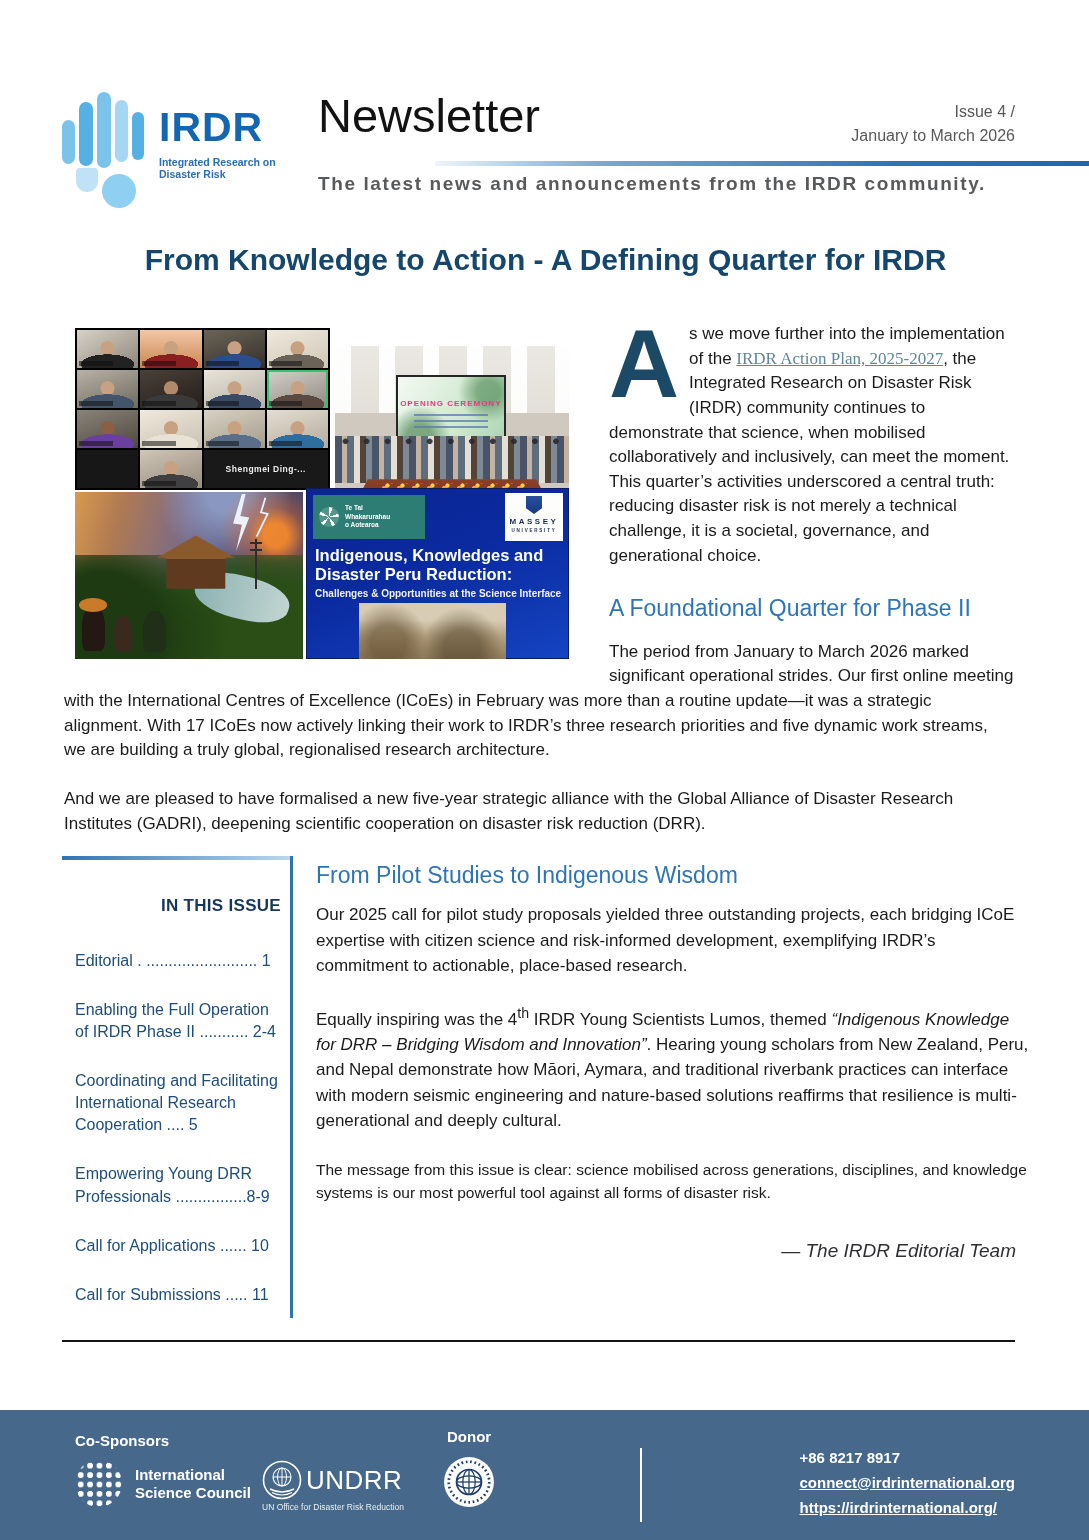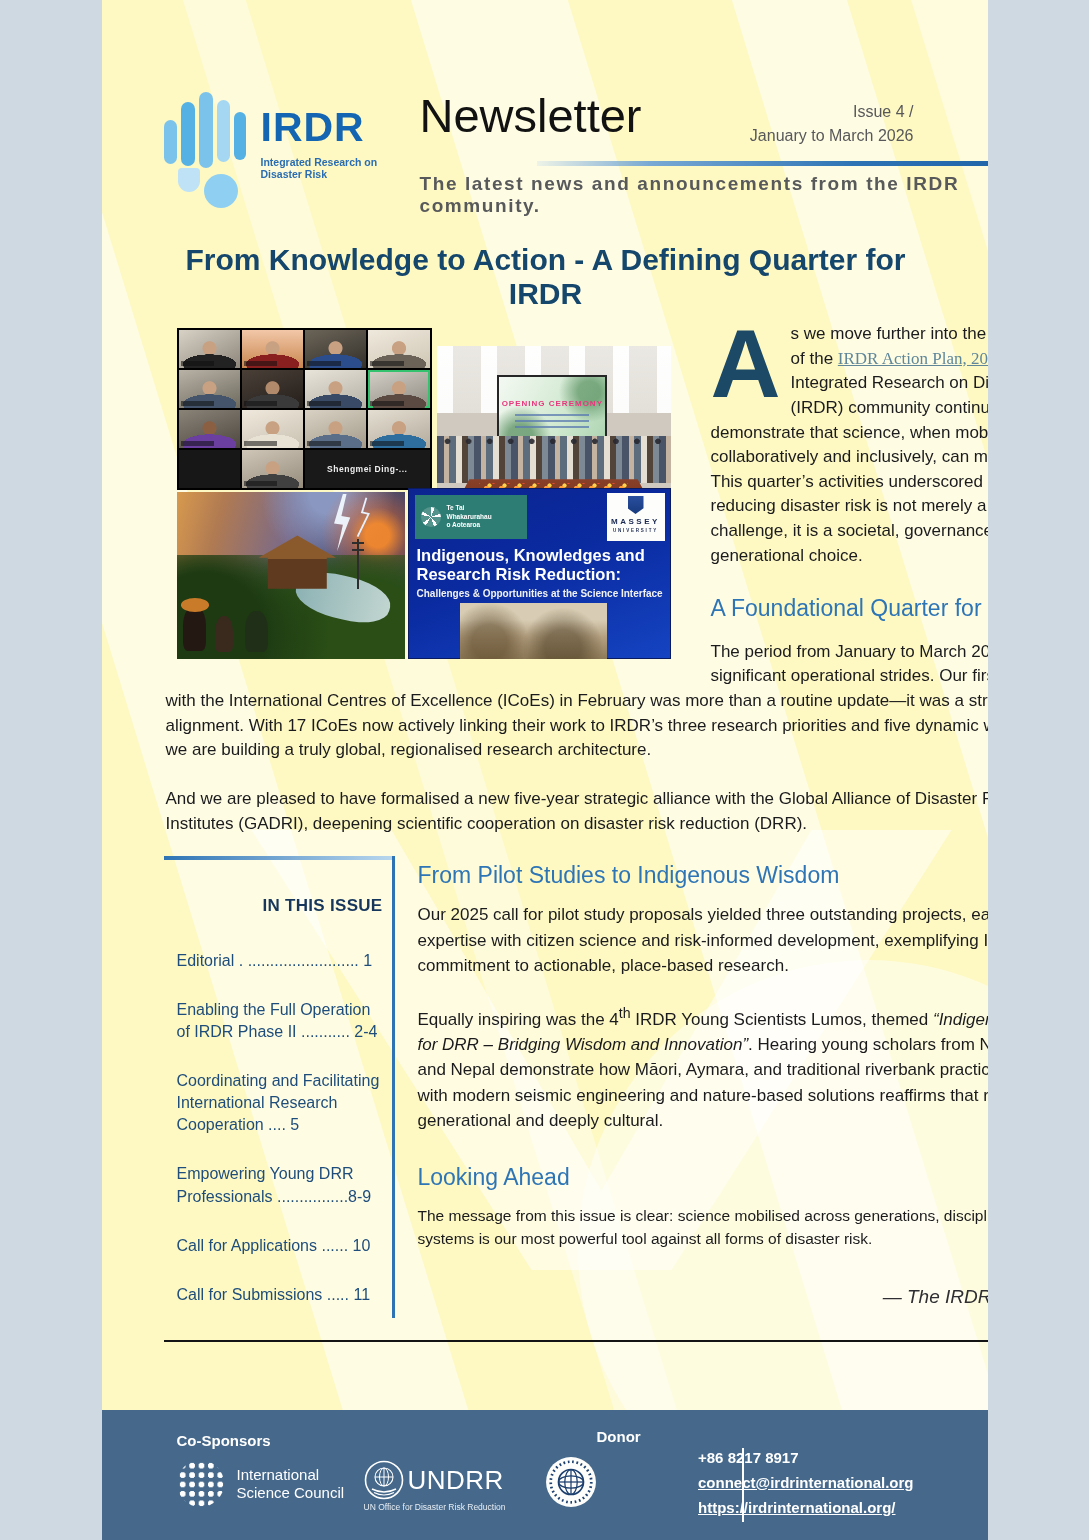--- a/index.html
+++ b/index.html
@@ -1,17 +1,17 @@
 <!DOCTYPE html>
 <html><head>
 <meta charset="utf-8">
 <style>
   html,body{margin:0;padding:0;background:#cfd9e2;}
-  .page{position:relative;width:886px;height:1540px;margin:0 auto;overflow:hidden;
-        background:#fef9c3;font-family:"Liberation Sans",sans-serif;color:#1c1c1e;}
+  .page{position:relative;width:1089px;height:1540px;margin:0 auto;overflow:hidden;
+        background:#ffffff;font-family:"Liberation Sans",sans-serif;color:#1c1c1e;}
 
   
   .stripe{position:absolute;top:-240px;height:2100px;background:rgba(255,255,255,.55);
           transform:rotate(-17deg);pointer-events:none;}
   .s1{left:60px;width:120px;} .s2{left:330px;width:60px;opacity:.7;}
   .s3{left:560px;width:150px;} .s4{left:880px;width:110px;} .s5{left:1060px;width:140px;opacity:.8;}
   .vmark{position:absolute;left:150px;top:830px;width:700px;height:440px;background:rgba(255,255,255,.5);
          clip-path:polygon(0 0,20% 0,50% 82%,80% 0,100% 0,60% 100%,40% 100%);pointer-events:none;}
   .bgcircle{position:absolute;right:-170px;top:960px;width:580px;height:580px;border-radius:50%;
             background:rgba(255,255,255,.45);pointer-events:none;}
@@ -153,25 +153,25 @@
   .main-col .sec-h{margin:0 0 13px 0;}
   .main-col .sec-h2{margin-top:30px;}
   .main-col p.small{font-size:15.5px;margin-bottom:22px;}
   .signature{text-align:right;font-style:italic;font-size:19px;color:#2f2f33;padding-right:14px;margin-top:36px;}
 
   .endrule{position:absolute;left:62px;top:1332px;width:953px;height:0;border:none;border-top:2px solid #141414;}
 
   
   .footer{position:absolute;left:0;right:0;bottom:0;height:130px;background:#45688b;color:#fff;}
   .f-label{position:absolute;font-size:15px;font-weight:bold;}
-  .cos-label{left:75px;top:22px;} .donor-label{left:447px;top:18px;margin-left:48px;}
+  .cos-label{left:75px;top:22px;} .donor-label{left:447px;top:18px;}
   .isc{position:absolute;left:75px;top:50px;display:flex;align-items:center;gap:13px;}
   .iscdots{width:47px;height:47px;border-radius:50%;flex:none;
       background:radial-gradient(circle,#fff 2.7px,transparent 3.2px) 1px 1px/9.4px 9.4px;}
-  .isc-name{font-size:15px;font-weight:normal;line-height:1.15;}
+  .isc-name{font-size:15px;font-weight:bold;line-height:1.15;}
   .undrr{position:absolute;left:262px;top:50px;}
   .undrr-row{display:flex;align-items:center;gap:4px;}
   .undrr-text{font-size:26px;font-weight:500;letter-spacing:.5px;}
   .undrr-sub{font-size:8.5px;margin-top:2px;color:#e8eef4;}
   .seal{position:absolute;left:443px;top:46px;}
   .f-divider{position:absolute;left:640px;top:38px;width:2px;height:74px;background:#fff;}
   .contact{position:absolute;right:74px;top:36px;text-align:left;font-size:15px;font-weight:bold;line-height:1.65;}
   .contact .lnk{display:block;color:#fff;text-decoration:underline;cursor:pointer;}
 </style>
 </head>
@@ -265,21 +265,21 @@
             <div>Whakarurahau</div>
             <div>o Aotearoa</div>
           </div>
         </div>
         <div class="slide-massey">
           <div class="mshield"></div>
           <div class="mtext1">MASSEY</div>
           <div class="mtext2">UNIVERSITY</div>
         </div>
         <div class="slide-title st1">Indigenous, Knowledges and</div>
-        <div class="slide-title">Research Risk Reduction:</div>
+        <div class="slide-title">Disaster Peru Reduction:</div>
         <div class="slide-sub">Challenges &amp; Opportunities at the Science Interface</div>
         <div class="slide-engraving"></div>
       </div>
     </div>
 
     <p>
       <span class="dropcap">A</span><span>s we move further into the implementation of the </span><span class="intro-link">IRDR Action Plan, 2025-2027</span><span>, the Integrated Research on Disaster Risk (IRDR) community continues to demonstrate that science, when mobilised collaboratively and inclusively, can meet the moment. This quarter’s activities underscored a central truth: reducing disaster risk is not merely a technical challenge, it is a societal, governance, and generational choice.</span>
     </p>
 
     <h3 class="sec-h">A Foundational Quarter for Phase II</h3>
@@ -298,21 +298,20 @@
       <div class="toc-item">Empowering Young DRR Professionals ................8-9</div>
       <div class="toc-item">Call for Applications ...... 10</div>
       <div class="toc-item">Call for Submissions ..... 11</div>
     </aside>
 
     <div class="main-col">
       <h3 class="sec-h">From Pilot Studies to Indigenous Wisdom</h3>
       <p>Our 2025 call for pilot study proposals yielded three outstanding projects, each bridging ICoE expertise with citizen science and risk-informed development, exemplifying IRDR’s commitment to actionable, place-based research.</p>
       <p><span>Equally inspiring was the 4</span><sup>th</sup><span> IRDR Young Scientists Lumos, themed </span><em>“Indigenous Knowledge for DRR – Bridging Wisdom and Innovation”</em><span>. Hearing young scholars from New Zealand, Peru, and Nepal demonstrate how Māori, Aymara, and traditional riverbank practices can interface with modern seismic engineering and nature-based solutions reaffirms that resilience is multi-generational and deeply cultural.</span></p>
 
-      <h3 class="sec-h sec-h2">Looking Ahead</h3>
       <p class="small">The message from this issue is clear: science mobilised across generations, disciplines, and knowledge systems is our most powerful tool against all forms of disaster risk.</p>
       <div class="signature">— The IRDR Editorial Team</div>
     </div>
   </section>
 
   <hr class="endrule">
 
   <footer class="footer">
     <div class="f-label cos-label">Co-Sponsors</div>
 

